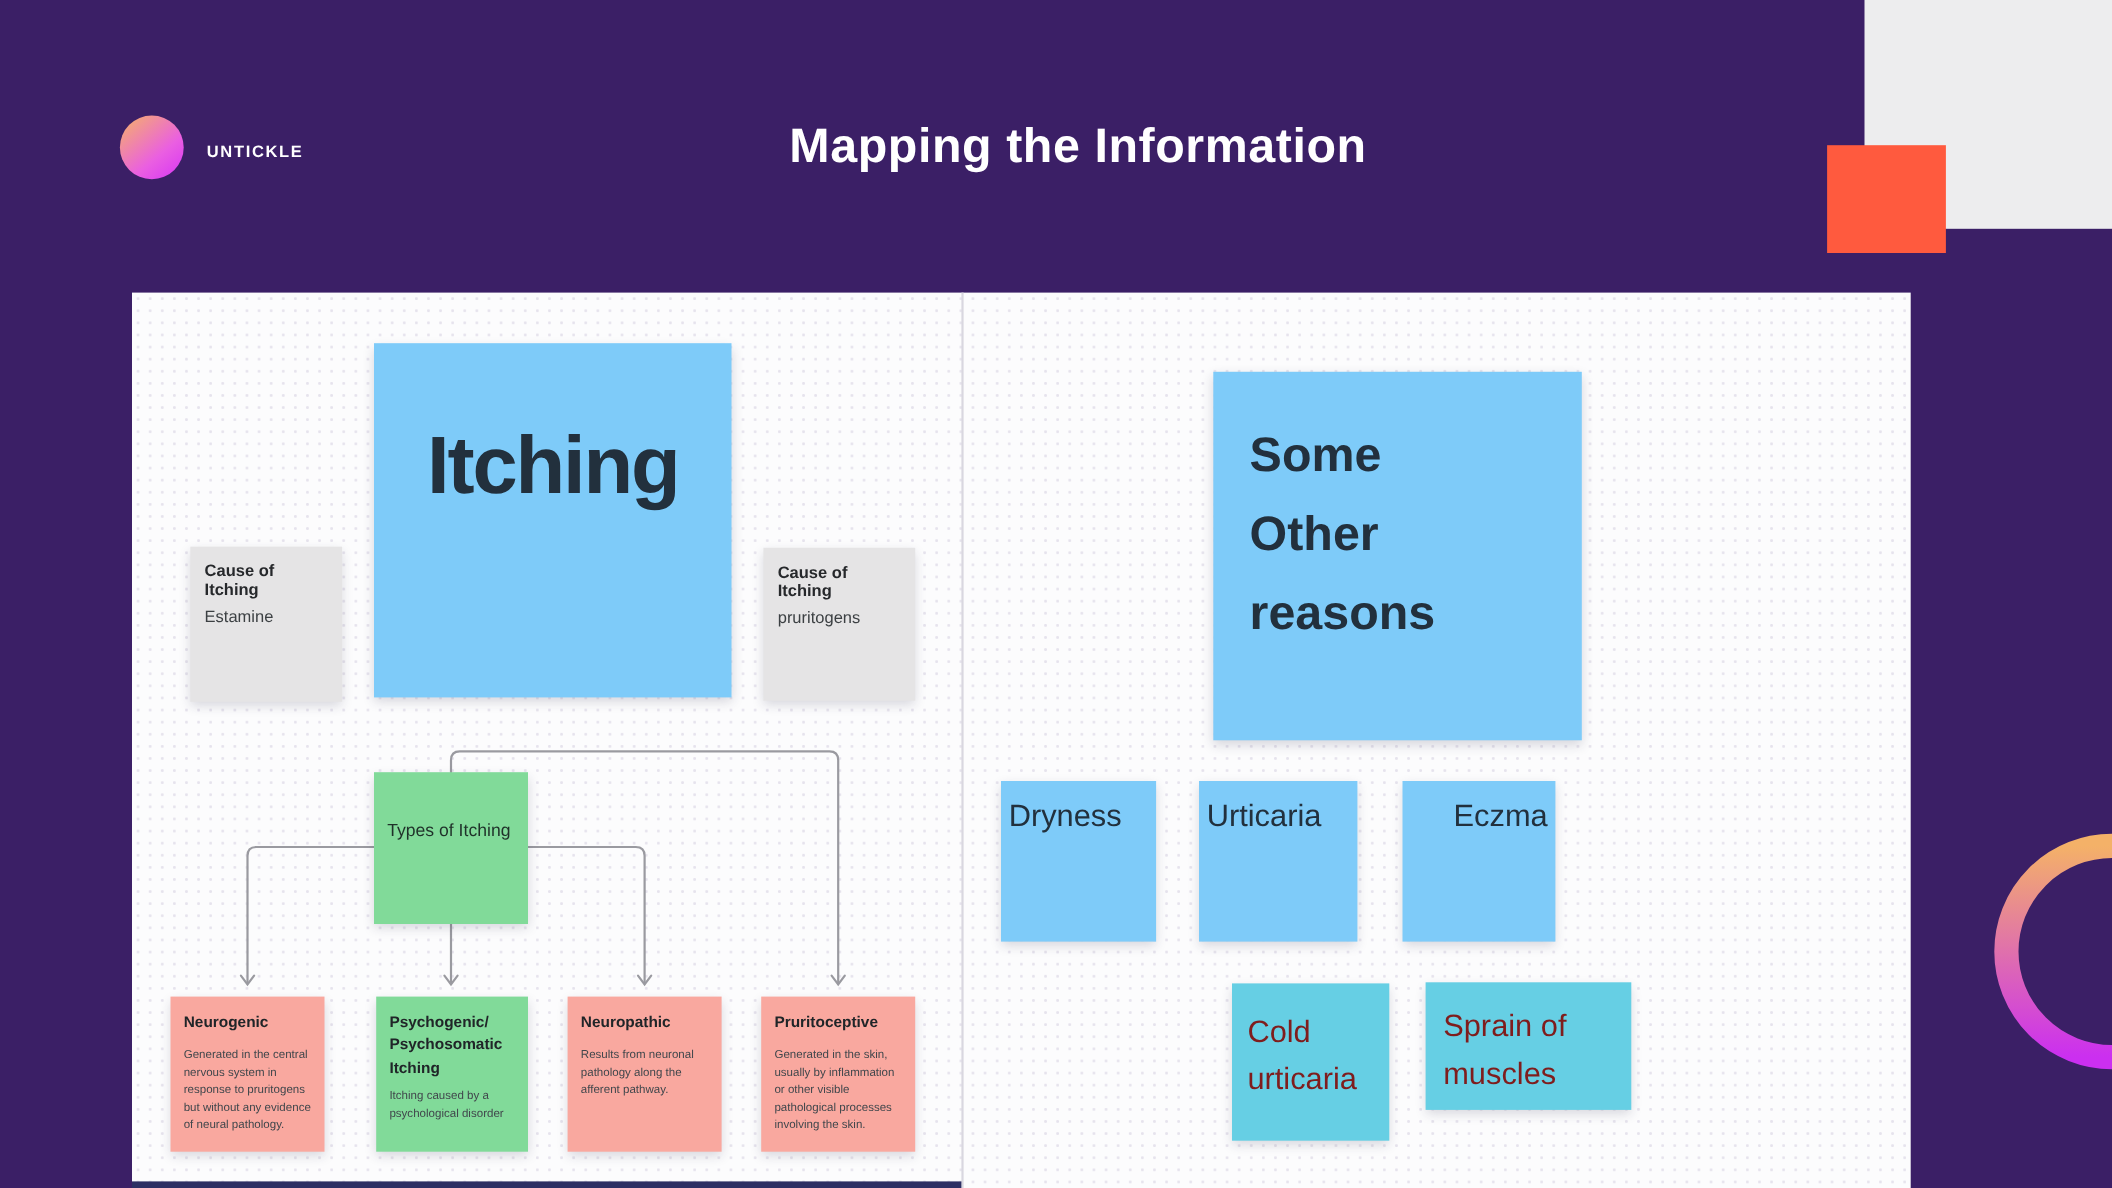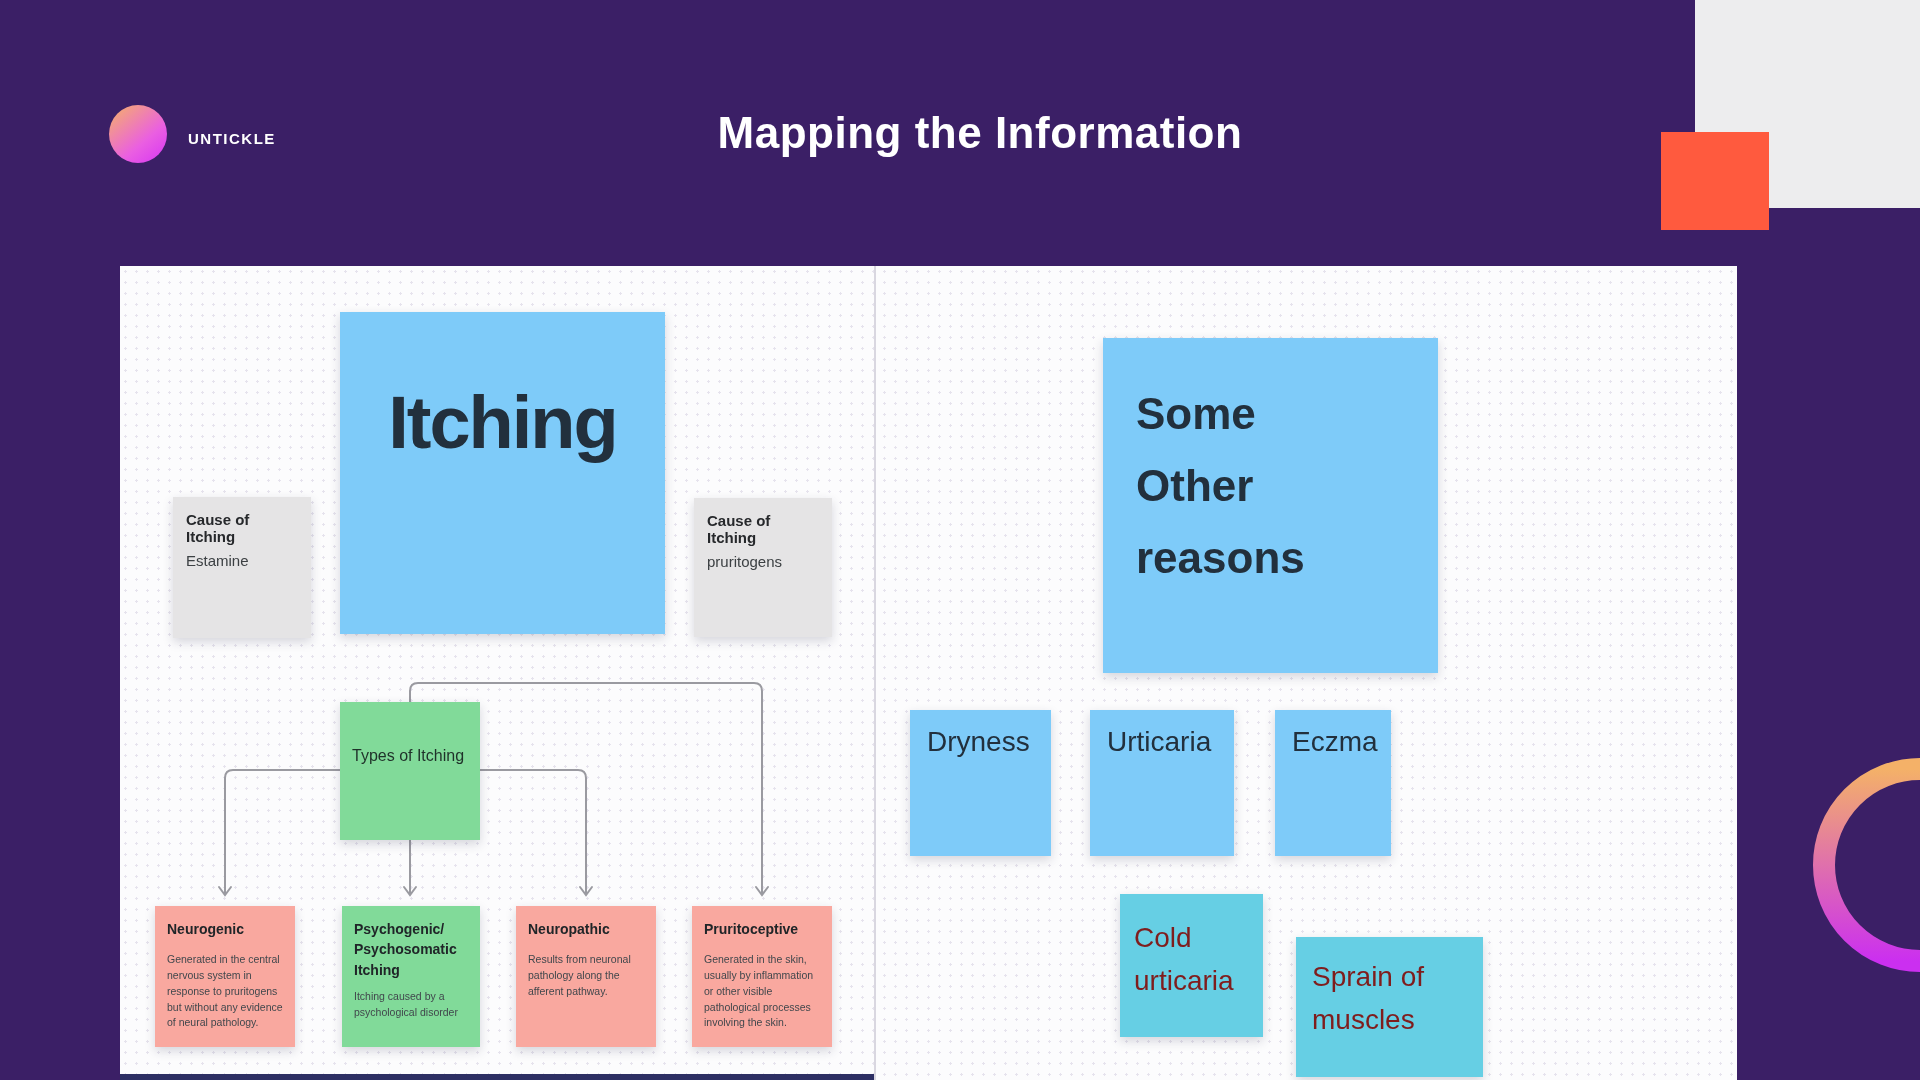--- a/index.html
+++ b/index.html
@@ -65,29 +65,29 @@
   .type-3 { left:396px; }
   .type-4 { left:572px; }
   .type-note .t { display:block; font-size:14px; font-weight:700; color:#202528; line-height:1.45; margin-bottom:13px; }
   .type-2 .t { margin-bottom:9px; }
   .type-note .b { display:block; font-size:10.5px; color:#41474c; line-height:1.5; }
 
   
   .some-note { left:983px; top:72px; width:335px; height:335px; padding:40px 20px 0 33px; }
   .some-note .line { display:block; font-size:44px; font-weight:700; color:#22303d; line-height:1.64; }
 
-  .reason-note { top:444px; height:146px; padding:16px 17px; font-size:28px; font-weight:500; color:#22303d; }
+  .reason-note { top:444px; height:146px; padding:16px 7px; font-size:28px; font-weight:500; color:#22303d; }
   .reason-1 { left:790px;  width:141px; }
   .reason-2 { left:970px;  width:144px; }
-  .reason-3 { left:1155px; width:116px; }
+  .reason-3 { left:1155px; width:139px;text-align:right; }
   .reason-4 { left:1335px; width:247px; }
 
   .extra-note { font-size:28px; font-weight:500; color:#7f1d1d; line-height:1.55; }
   .extra-1 { left:1000px; top:628px; width:143px; height:143px; padding:22px 14px; }
-  .extra-2 { left:1176px; top:627px; width:187px; height:140px; padding:18px 16px;margin-top:44px; }
+  .extra-2 { left:1176px; top:627px; width:187px; height:116px; padding:18px 16px; }
 
   .connectors { position:absolute; left:0; top:0; width:1617px; height:814px; pointer-events:none; }
   .connectors path, .connectors polyline { fill:none; stroke:#9a9aa0; stroke-width:2; stroke-linecap:round; }
 </style>
 </head>
 <body>
 
 <div class="gray-corner"></div>
 <div class="orange-square"></div>
 <div class="logo-circle"></div>

